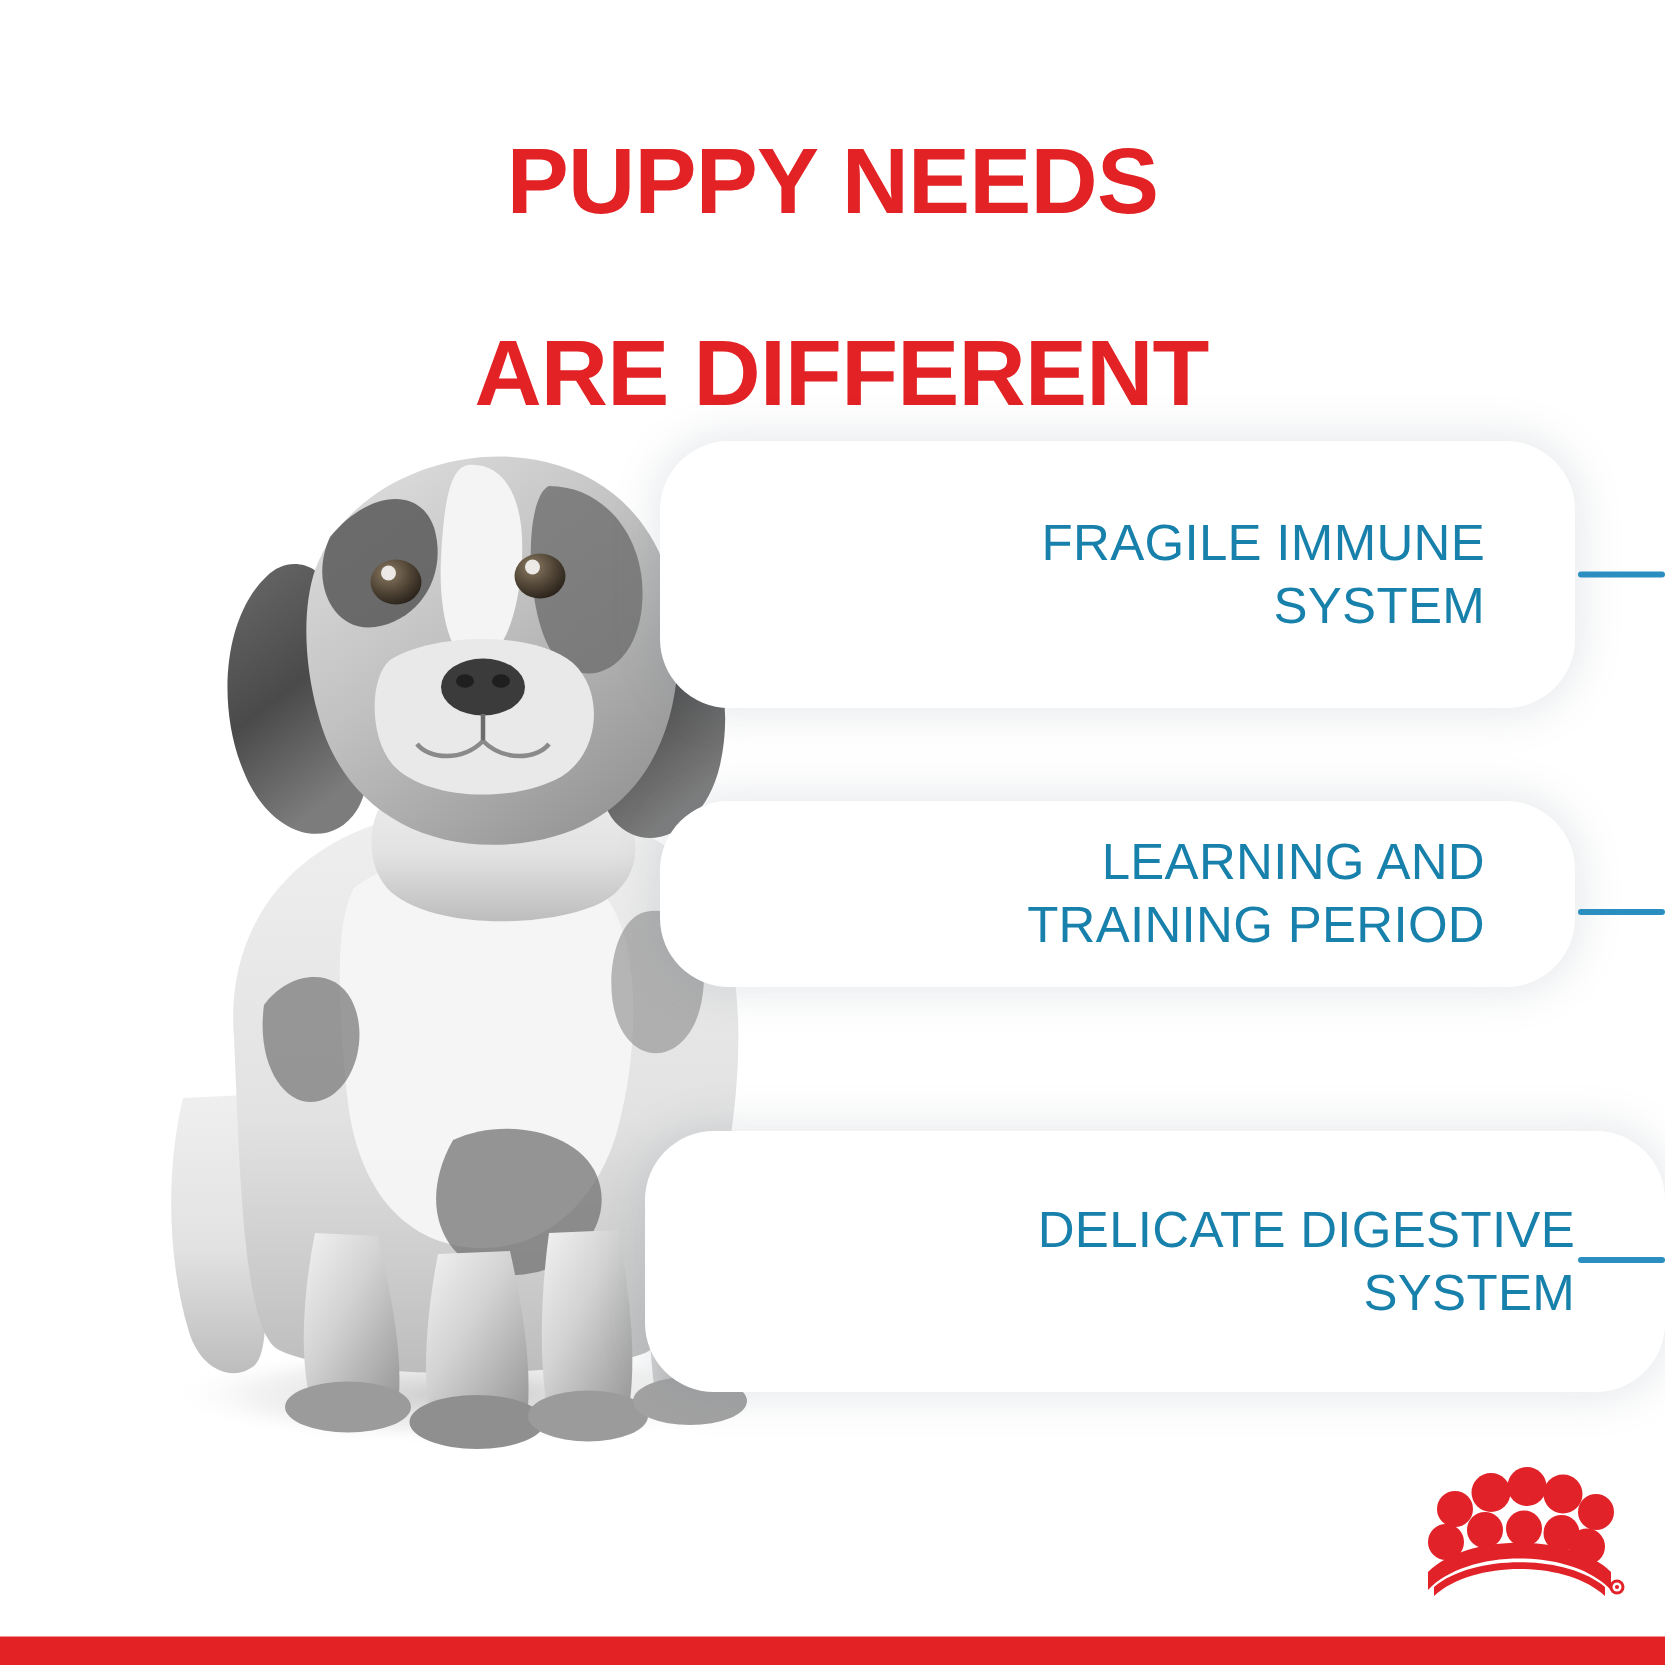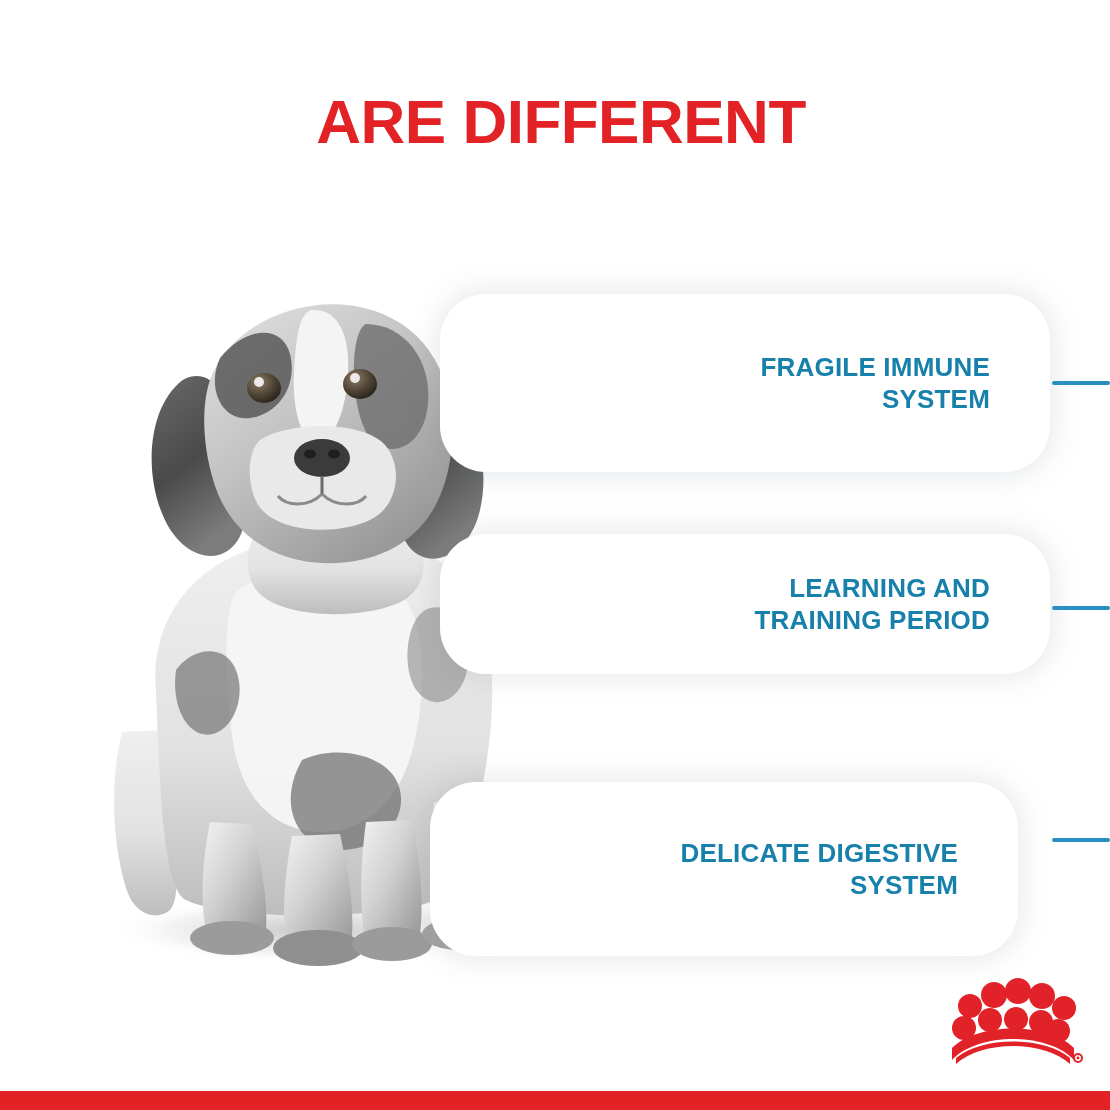--- a/index.html
+++ b/index.html
@@ -41,31 +41,31 @@
     background:#ffffff;
     border-radius:46px;
     box-shadow:0 0 26px 6px rgba(120,130,140,0.16);
     display:flex;
     align-items:center;
     justify-content:flex-end;
     box-sizing:border-box;
   }
   .card-text{
     color:#1781AC;
-    font-weight:bold;
-    font-size:26px;
+    font-weight:normal;
+    font-size:34px;
     line-height:1.25;
     text-align:right;
     padding-right:60px;
     letter-spacing:0.2px;
     white-space:pre-line;
   }
   .card1{left:440px;top:294px;width:610px;height:178px;}
-  .card2{left:440px;top:534px;width:610px;height:140px;padding-left:20px;}
-  .card3{left:430px;top:754px;width:588px;height:174px;margin-top:28px;}
+  .card2{left:440px;top:534px;width:610px;height:124px;padding-left:20px;}
+  .card3{left:430px;top:754px;width:680px;height:174px;}
 
   
   .conn{
     position:absolute;
     height:4px;
     background:#2A8FC0;
     border-radius:2px;
   }
   .conn1{left:1052px;top:381px;width:58px;}
   .conn2{left:1052px;top:606px;width:58px;}
@@ -86,20 +86,21 @@
     height:19px;
     background:#E22225;
   }
 </style>
 </head>
 <body>
 
 <div class="stage">
 
   <div class="title">
+    <span class="l1">PUPPY NEEDS</span>
     <span class="l2">ARE DIFFERENT</span>
   </div>
 
   <div class="photo">
     <svg viewBox="0 0 510 720" xmlns="http://www.w3.org/2000/svg" aria-hidden="true">
       <defs>
         <linearGradient id="furA" x1="0" y1="0" x2="1" y2="1">
           <stop offset="0%" stop-color="#f2f2f2"></stop>
           <stop offset="45%" stop-color="#d2d2d2"></stop>
           <stop offset="100%" stop-color="#9a9a9a"></stop>

